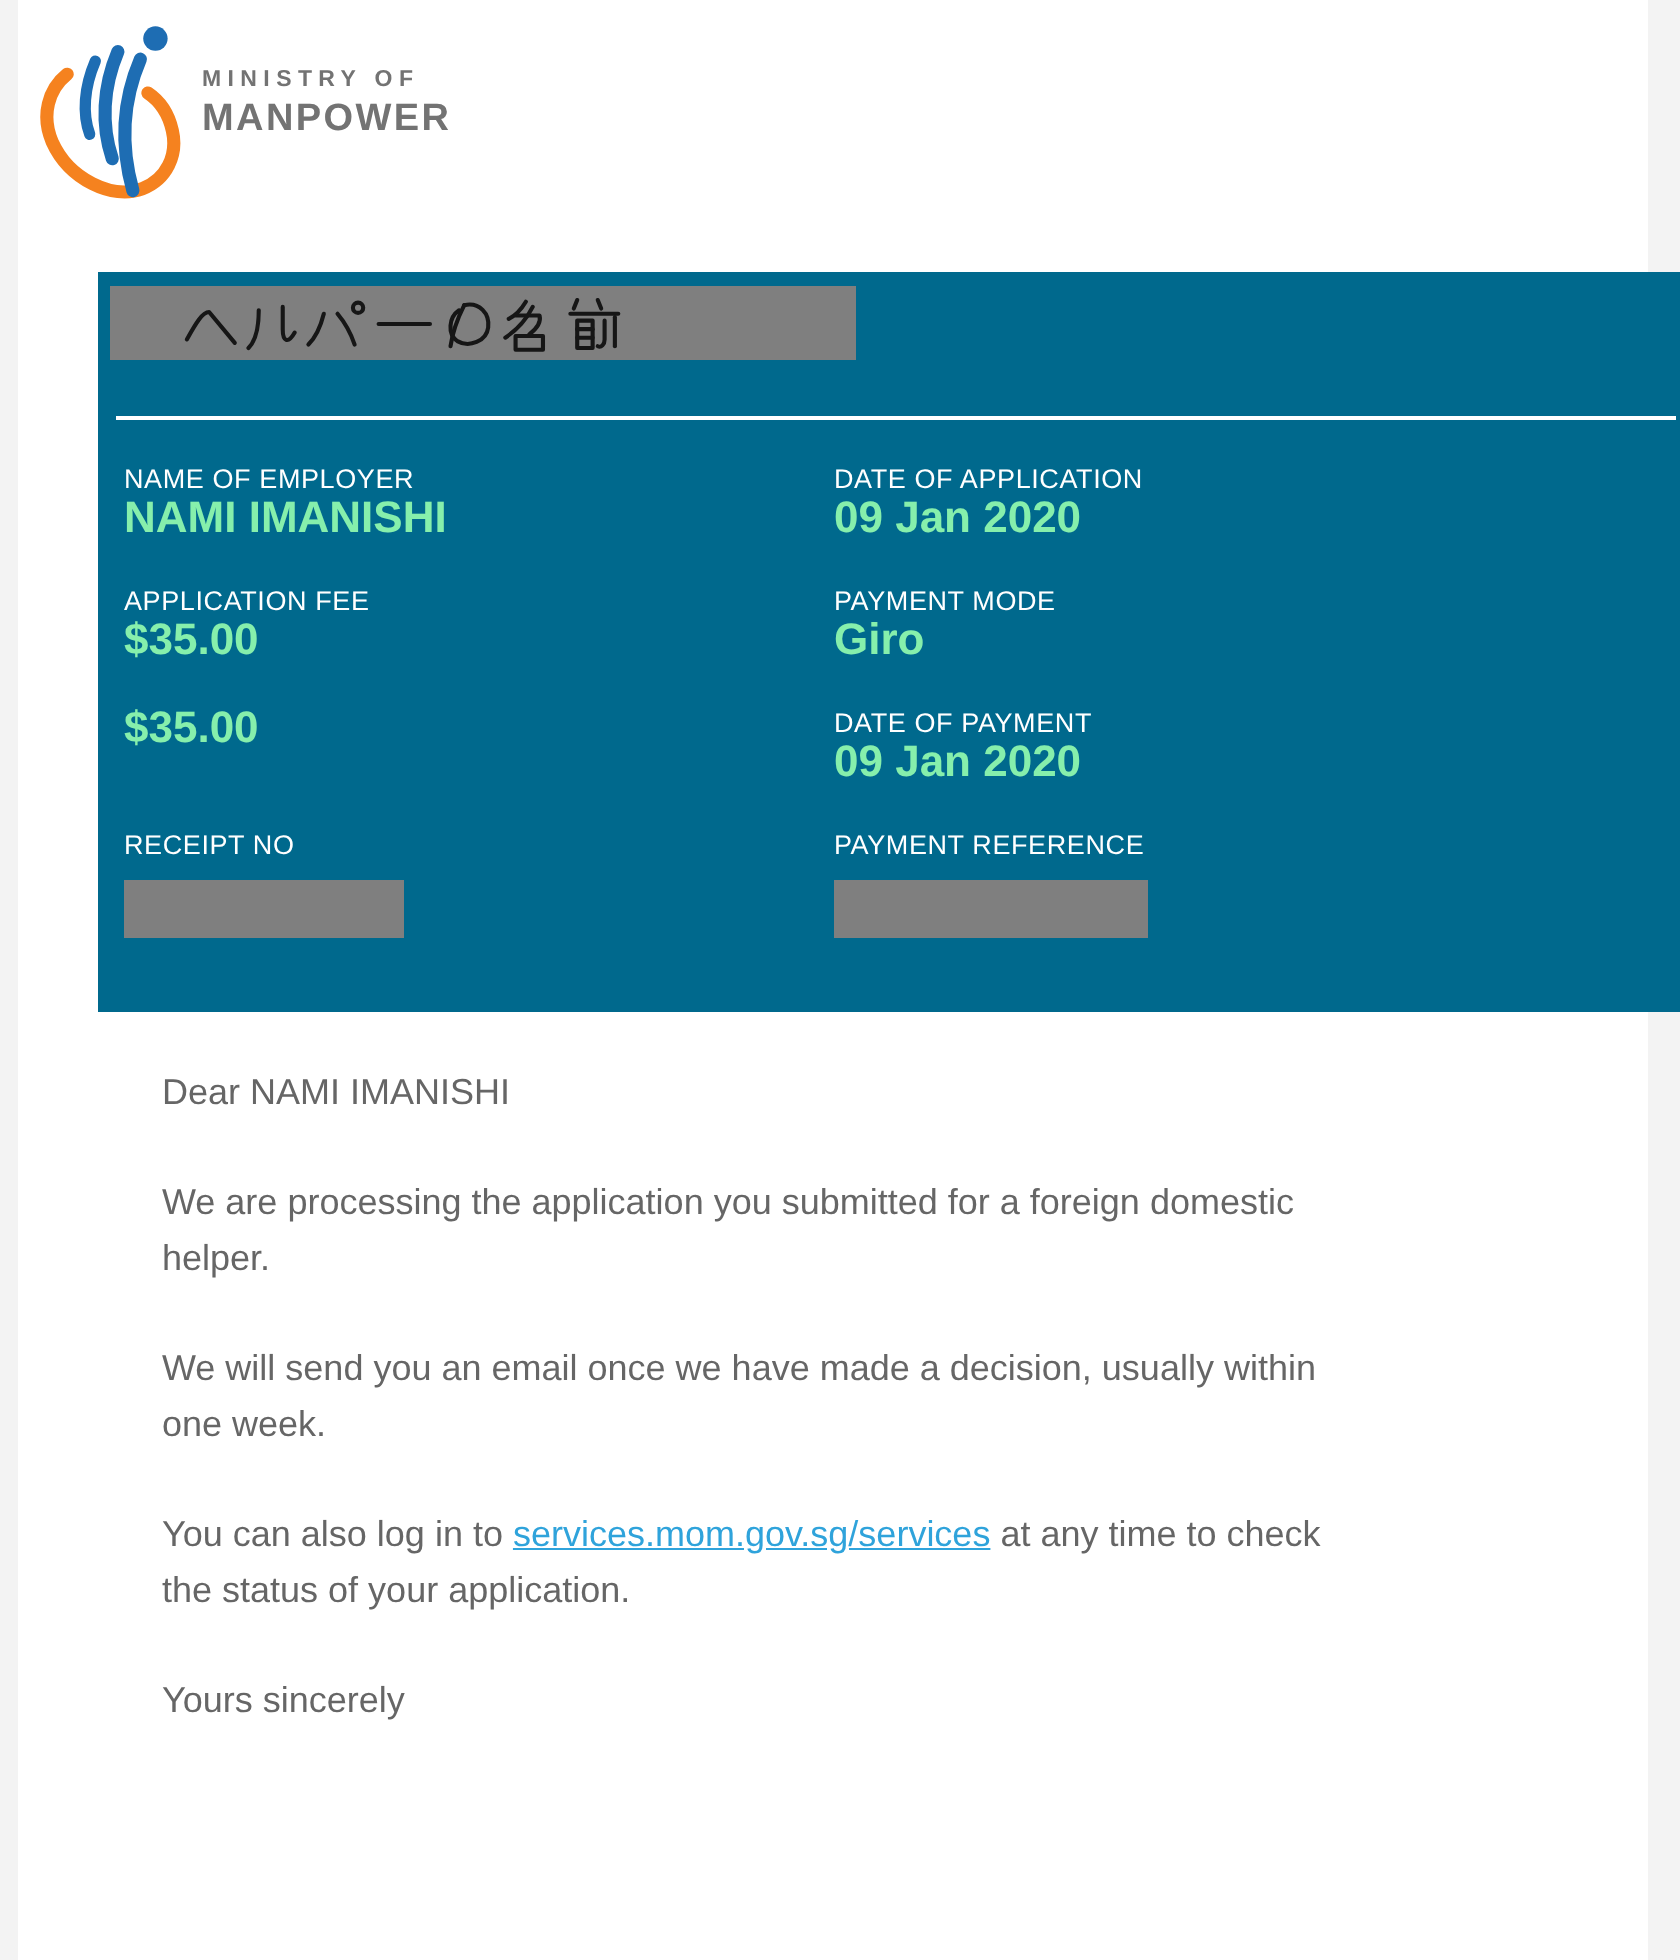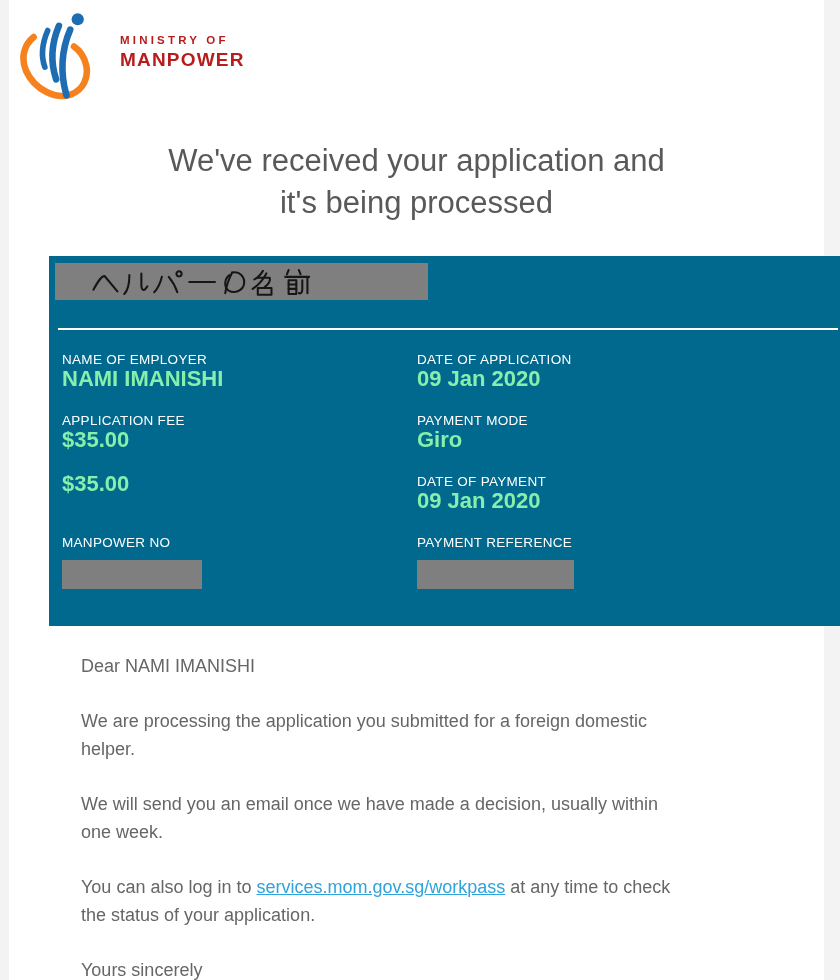--- a/index.html
+++ b/index.html
@@ -5,21 +5,21 @@
   html,body{margin:0;padding:0;}
   body{
     width:840px;height:980px;background:#F3F3F3;overflow:hidden;position:relative;
     font-family:"Liberation Sans","DejaVu Sans",sans-serif;
   }
   .email{position:absolute;left:9px;top:0;width:815px;height:980px;background:#FFFFFF;}
 
   
   .logo-row{display:flex;align-items:flex-start;padding:8px 0 0 10px;height:96px;}
   .logo-icon{width:78px;height:92px;flex:0 0 auto;}
-  .logo-text{margin-left:23px;padding-top:26px;color:#b91c1c;}
+  .logo-text{margin-left:4px;padding-top:26px;color:#737373;}
   .logo-l1{font-size:11.5px;font-weight:700;letter-spacing:3.2px;}
   .logo-l2{font-size:19px;font-weight:700;letter-spacing:1.2px;margin-top:3px;}
 
   
   h1{margin:36px 0 0;text-align:center;font-weight:400;font-size:31px;line-height:42px;
      color:#595959;white-space:pre-line;}
 
   
   .card{margin:32px 0 0 40px;width:800px;height:370px;background:#00698D;
         box-sizing:border-box;padding-top:7px;overflow:hidden;}
@@ -55,22 +55,20 @@
       <path d="M41 19 C33 38 32 58 38 76" fill="none" stroke="#1E6DB3" stroke-width="7" stroke-linecap="round"></path>
       <path d="M53 23 C44 44 42 68 49 93" fill="none" stroke="#1E6DB3" stroke-width="7" stroke-linecap="round"></path>
       <circle cx="61" cy="12" r="6.5" fill="#1E6DB3"></circle>
     </svg>
     <div class="logo-text">
       <div class="logo-l1">MINISTRY OF</div>
       <div class="logo-l2">MANPOWER</div>
     </div>
   </header>
 
-  <h1>We've received your application and
-it's being processed</h1>
 
   <section class="card">
     <div class="redact-title" aria-label="ヘルパーの名前">
       <span class="hidden">ヘルパーの名前</span>
       <svg class="glyphs" viewBox="0 0 264 34">
         <path d="M4 26 C9 17 13 10 17 10 L32 28"></path>
         <path d="M46 9 C46 17 45 26 40 31"></path>
         <path d="M60 7 L60 20 C60 27 63 29 67 22"></path>
         <path d="M84 11 C82 19 79 25 75 29"></path>
         <path d="M92 11 C97 17 100 23 102 29"></path>
@@ -113,34 +111,34 @@
         <div class="fvalue">Giro</div>
       </div>
       <div class="cell">
         <div class="fvalue">$35.00</div>
       </div>
       <div class="cell">
         <div class="flabel">DATE OF PAYMENT</div>
         <div class="fvalue">09 Jan 2020</div>
       </div>
       <div class="cell">
-        <div class="flabel">MANPOWER NO</div>
+        <div class="flabel">RECEIPT NO</div>
         <div class="redact-box redact-receipt"></div>
       </div>
       <div class="cell">
         <div class="flabel">PAYMENT REFERENCE</div>
         <div class="redact-box redact-payref"></div>
       </div>
     </div>
   </section>
 
   <main class="letter">
     <p>Dear NAMI IMANISHI</p>
     <p>We are processing the application you submitted for a foreign domestic
 helper.</p>
     <p>We will send you an email once we have made a decision, usually within
 one week.</p>
-    <p><span>You can also log in to </span><a>services.mom.gov.sg/workpass</a><span> at any time to check
+    <p><span>You can also log in to </span><a>services.mom.gov.sg/services</a><span> at any time to check
 the status of your application.</span></p>
     <p>Yours sincerely</p>
   </main>
 
 </div>
 
 </body></html>

